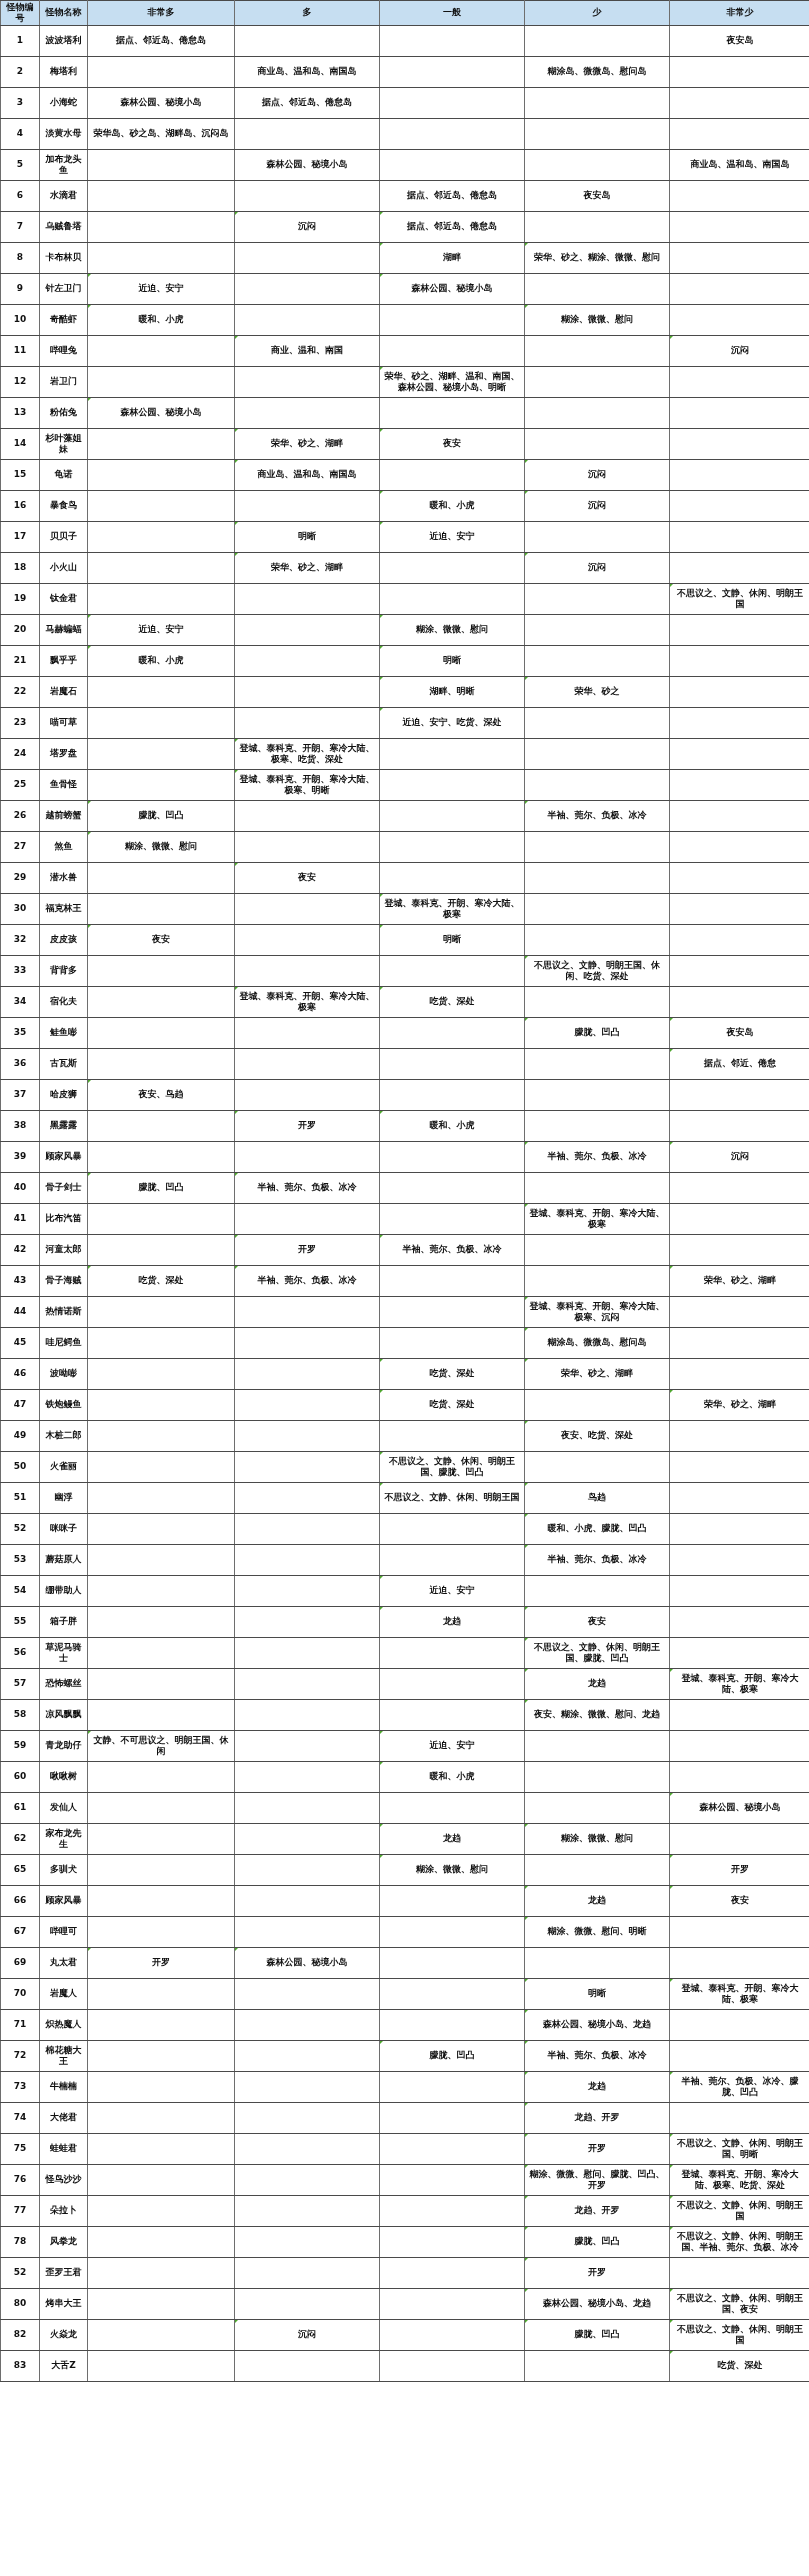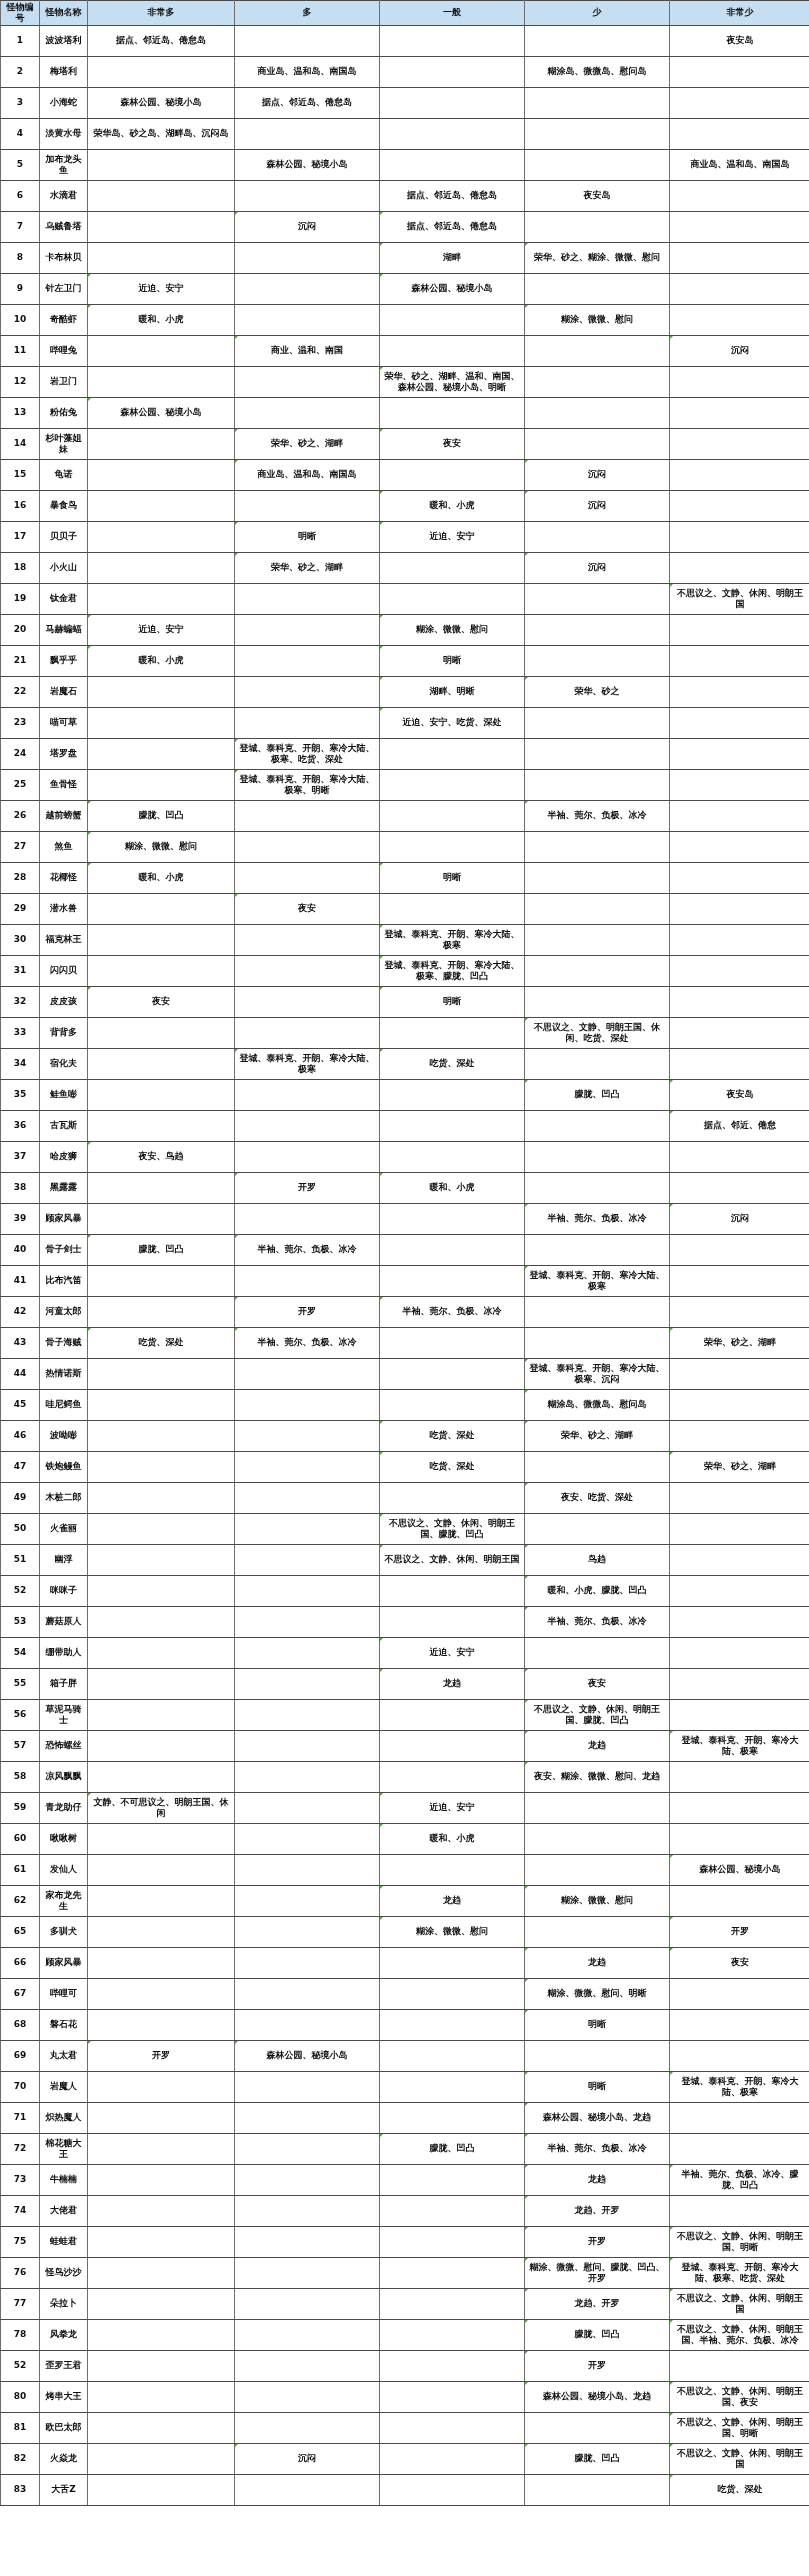--- a/index.html
+++ b/index.html
@@ -303,52 +303,34 @@
         <tr>
           <td>27</td>
           <td>煞鱼</td>
           <td class="mk">糊涂、微微、慰问</td>
           <td></td>
           <td></td>
           <td></td>
           <td></td>
         </tr>
         <tr>
-          <td>28</td>
-          <td>花椰怪</td>
-          <td class="mk">暖和、小虎</td>
-          <td></td>
-          <td class="mk">明晰</td>
-          <td></td>
-          <td></td>
-        </tr>
-        <tr>
           <td>29</td>
           <td>潜水兽</td>
           <td></td>
           <td class="mk">夜安</td>
           <td></td>
           <td></td>
           <td></td>
         </tr>
         <tr>
           <td>30</td>
           <td>福克林王</td>
           <td></td>
           <td></td>
           <td class="mk">登城、泰科克、开朗、寒冷大陆、极寒</td>
-          <td></td>
-          <td></td>
-        </tr>
-        <tr>
-          <td>31</td>
-          <td>闪闪贝</td>
-          <td></td>
-          <td></td>
-          <td class="mk">登城、泰科克、开朗、寒冷大陆、极寒、朦胧、凹凸</td>
           <td></td>
           <td></td>
         </tr>
         <tr>
           <td>32</td>
           <td>皮皮孩</td>
           <td class="mk">夜安</td>
           <td></td>
           <td class="mk">明晰</td>
           <td></td>
@@ -636,29 +618,20 @@
         <tr>
           <td>67</td>
           <td>哔哩可</td>
           <td></td>
           <td></td>
           <td></td>
           <td class="mk">糊涂、微微、慰问、明晰</td>
           <td></td>
         </tr>
         <tr>
-          <td>68</td>
-          <td>磐石花</td>
-          <td></td>
-          <td></td>
-          <td></td>
-          <td class="mk">明晰</td>
-          <td></td>
-        </tr>
-        <tr>
           <td>69</td>
           <td>丸太君</td>
           <td class="mk">开罗</td>
           <td class="mk">森林公园、秘境小岛</td>
           <td></td>
           <td></td>
           <td></td>
         </tr>
         <tr>
           <td>70</td>
@@ -751,29 +724,20 @@
           <td></td>
         </tr>
         <tr>
           <td>80</td>
           <td>烤串大王</td>
           <td></td>
           <td></td>
           <td></td>
           <td class="mk">森林公园、秘境小岛、龙趋</td>
           <td class="mk">不思议之、文静、休闲、明朗王国、夜安</td>
-        </tr>
-        <tr>
-          <td>81</td>
-          <td>欧巴太郎</td>
-          <td></td>
-          <td></td>
-          <td></td>
-          <td></td>
-          <td class="mk">不思议之、文静、休闲、明朗王国、明晰</td>
         </tr>
         <tr>
           <td>82</td>
           <td>火焱龙</td>
           <td></td>
           <td class="mk">沉闷</td>
           <td></td>
           <td class="mk">朦胧、凹凸</td>
           <td class="mk">不思议之、文静、休闲、明朗王国</td>
         </tr>

